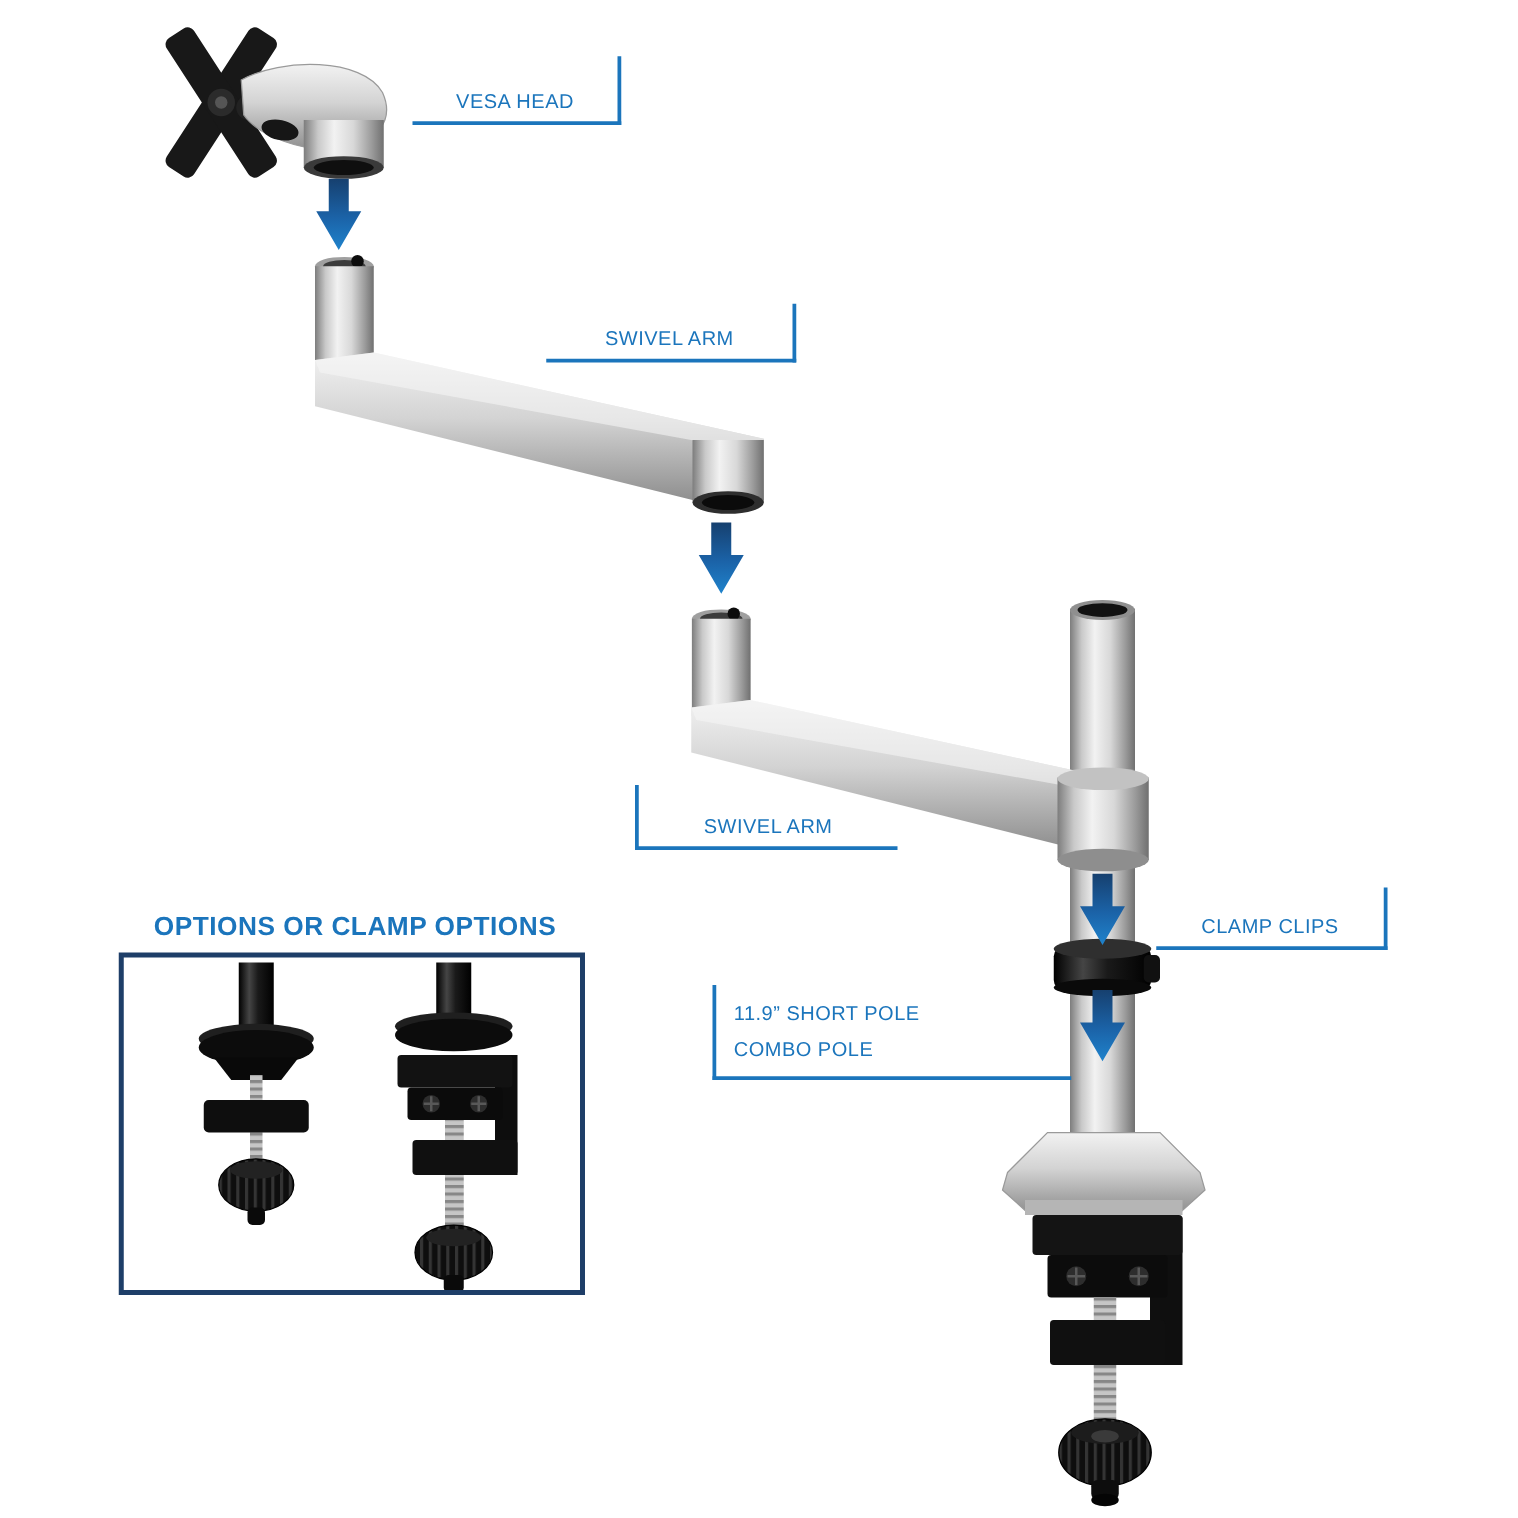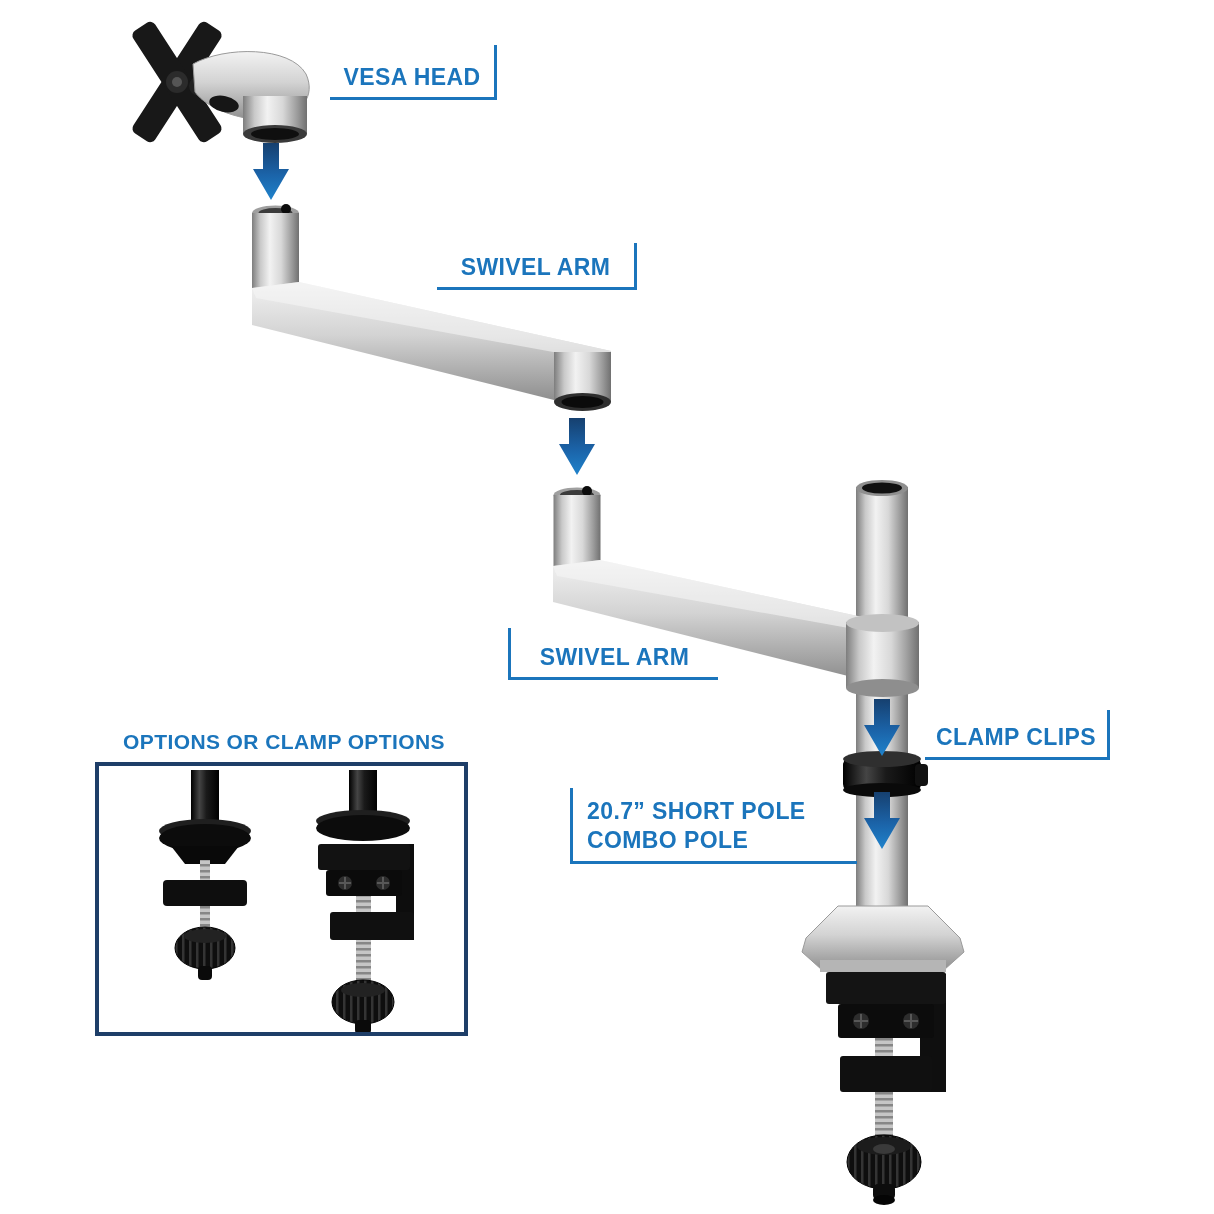--- a/index.html
+++ b/index.html
@@ -10,21 +10,21 @@
   .stage{
     position:relative;width:1214px;height:1214px;background:#ffffff;overflow:hidden;
     font-family:"Liberation Sans",sans-serif;
   }
   .stage svg{position:absolute;left:0;top:0;}
   .callout{
     position:absolute;box-sizing:border-box;display:flex;align-items:flex-end;justify-content:center;
     padding-bottom:6px;
   }
   .callout .lbl{
-    color:var(--blue);font-weight:700;font-size:23px;letter-spacing:.4px;white-space:nowrap;text-align:center;
+    color:var(--blue);font-weight:400;font-size:16px;letter-spacing:.4px;white-space:nowrap;text-align:center;
   }
   .br{border-right:3px solid var(--blue);border-bottom:3px solid var(--blue);}
   .bl{border-left:3px solid var(--blue);border-bottom:3px solid var(--blue);}
   .col{flex-direction:column;align-items:flex-start;justify-content:flex-end;padding-left:14px;}
   .col .lbl{line-height:29px;}
   .box-title{
     position:absolute;left:98px;top:730px;width:372px;text-align:center;
     color:var(--blue);font-weight:700;font-size:21px;letter-spacing:.4px;
   }
   .options-box{
@@ -202,20 +202,20 @@
 
   <div class="callout bl" style="left:508px;top:628px;width:210px;height:52px;">
     <span class="lbl">SWIVEL ARM</span>
   </div>
 
   <div class="callout br" style="left:925px;top:710px;width:185px;height:50px;">
     <span class="lbl">CLAMP CLIPS</span>
   </div>
 
   <div class="callout bl col" style="left:570px;top:788px;width:287px;height:76px;">
-    <span class="lbl">20.7” SHORT POLE</span>
+    <span class="lbl">11.9” SHORT POLE</span>
     <span class="lbl">COMBO POLE</span>
   </div>
 
   <div class="box-title">OPTIONS OR CLAMP OPTIONS</div>
   <div class="options-box"></div>
 
 </div>
 
 </body></html>

